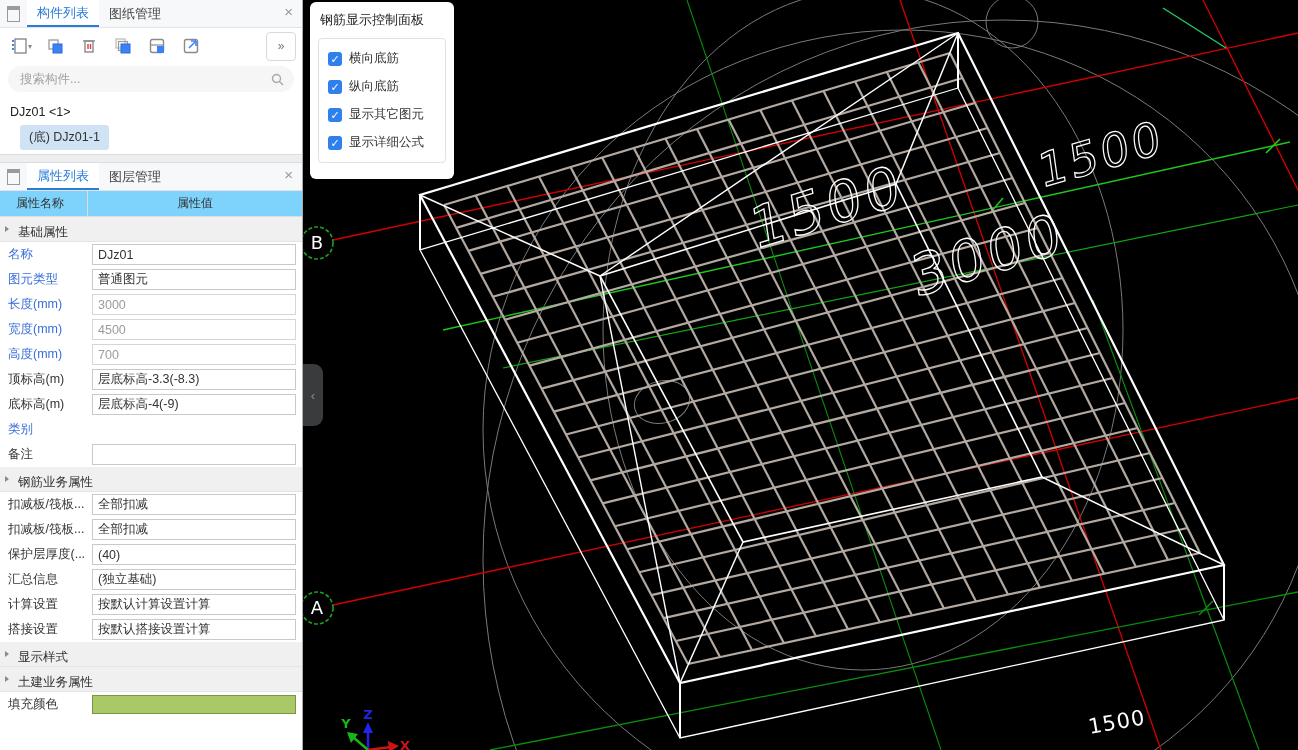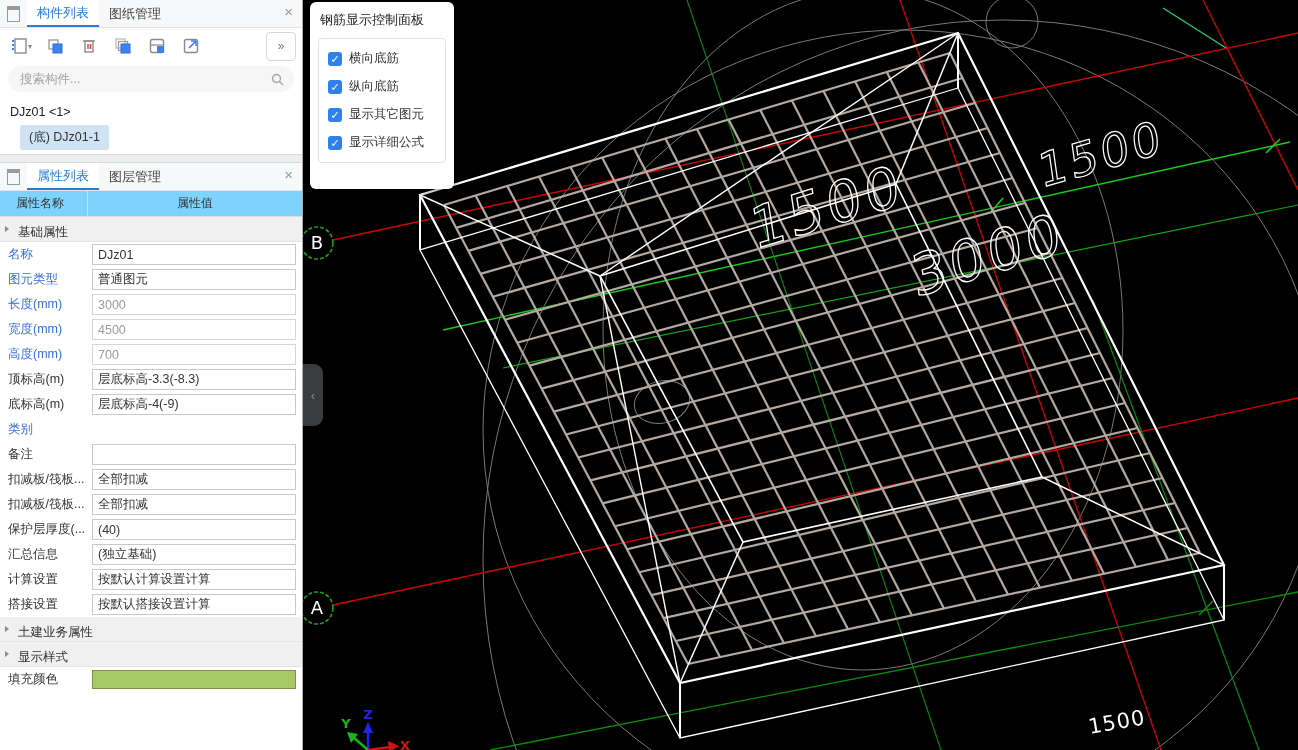--- a/index.html
+++ b/index.html
@@ -59,21 +59,21 @@
 
   
   #viewport{position:relative;flex:1;height:750px;background:#000;overflow:hidden;}
   #scene{position:absolute;left:0;top:0;}
 
   #collapse-handle{position:absolute;left:0;top:364px;width:20px;height:62px;background:#3f4042;
                    border-radius:0 9px 9px 0;color:#9a9a9a;display:flex;align-items:center;
                    justify-content:center;font-size:13px;cursor:pointer;opacity:.92;}
 
   #rebar-panel{position:absolute;left:7px;top:2px;width:128px;background:#fff;border-radius:6px;
-               box-shadow:0 2px 10px rgba(0,0,0,.45);padding:9px 8px 26px;}
+               box-shadow:0 2px 10px rgba(0,0,0,.45);padding:9px 8px 16px;}
   #rebar-title{font-size:13px;color:#222;padding-left:2px;}
   #rebar-options{margin-top:9px;border:1px solid #e1e1e1;border-radius:4px;padding:11px 9px;}
   .cb-row{display:flex;align-items:center;gap:7px;margin-bottom:11px;cursor:pointer;}
   .cb-row:last-child{margin-bottom:0;}
   .cb{width:14px;height:14px;background:#2f80ed;border-radius:3px;color:#fff;font-size:11px;
       line-height:14px;text-align:center;flex:none;}
   .cb-label{font-size:12.5px;color:#333;white-space:nowrap;}
 </style>
 </head>
 <body>
@@ -196,20 +196,24 @@
             <span class="plabel">底标高(m)</span>
             <input class="pinput" value="层底标高-4(-9)" style="">
           </div>
           <div class="prow link">
             <span class="plabel">类别</span>
           </div>
           <div class="prow">
             <span class="plabel">备注</span>
             <input class="pinput" style="">
           </div>
+          <div class="psection">
+            <span class="scaret"></span>
+            <span>钢筋业务属性</span>
+          </div>
           <div class="prow">
             <span class="plabel">扣减板/筏板...</span>
             <input class="pinput" value="全部扣减" style="">
           </div>
           <div class="prow">
             <span class="plabel">扣减板/筏板...</span>
             <input class="pinput" value="全部扣减" style="">
           </div>
           <div class="prow">
             <span class="plabel">保护层厚度(...</span>
@@ -219,28 +223,28 @@
             <span class="plabel">汇总信息</span>
             <input class="pinput" value="(独立基础)" style="">
           </div>
           <div class="prow">
             <span class="plabel">计算设置</span>
             <input class="pinput" value="按默认计算设置计算" style="">
           </div>
           <div class="prow">
             <span class="plabel">搭接设置</span>
             <input class="pinput" value="按默认搭接设置计算" style="">
+          </div>
+          <div class="psection">
+            <span class="scaret"></span>
+            <span>显示样式</span>
           </div>
           <div class="psection">
             <span class="scaret"></span>
             <span>土建业务属性</span>
-          </div>
-          <div class="psection">
-            <span class="scaret"></span>
-            <span>显示样式</span>
           </div>
           <div class="prow">
             <span class="plabel">填充颜色</span>
             <div class="swatch" style="background: rgb(169, 200, 104);"></div>
           </div>
         </div>
     </section>
   </aside>
 
   <main id="viewport">

